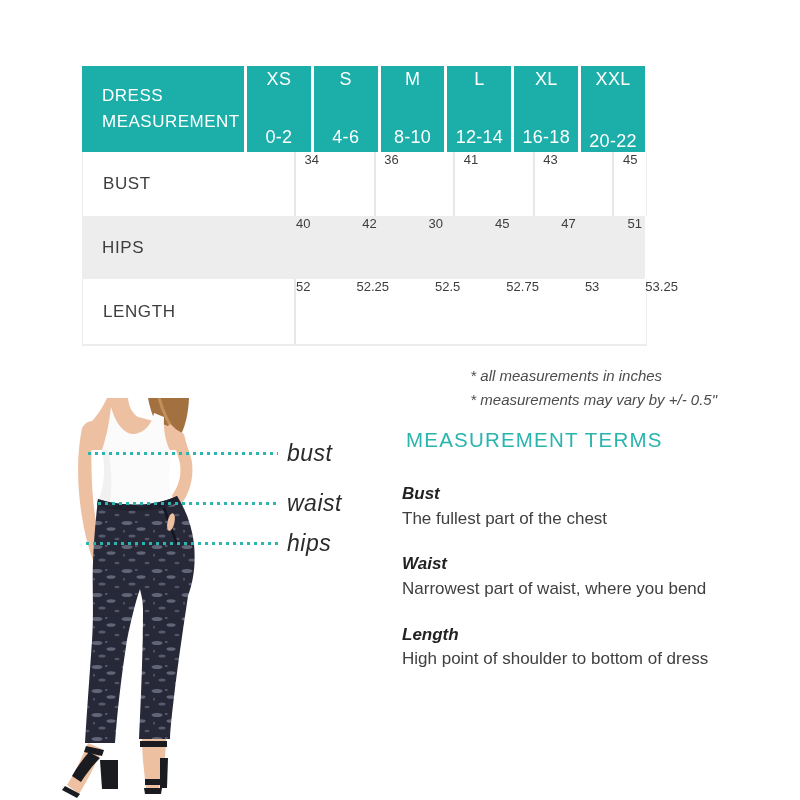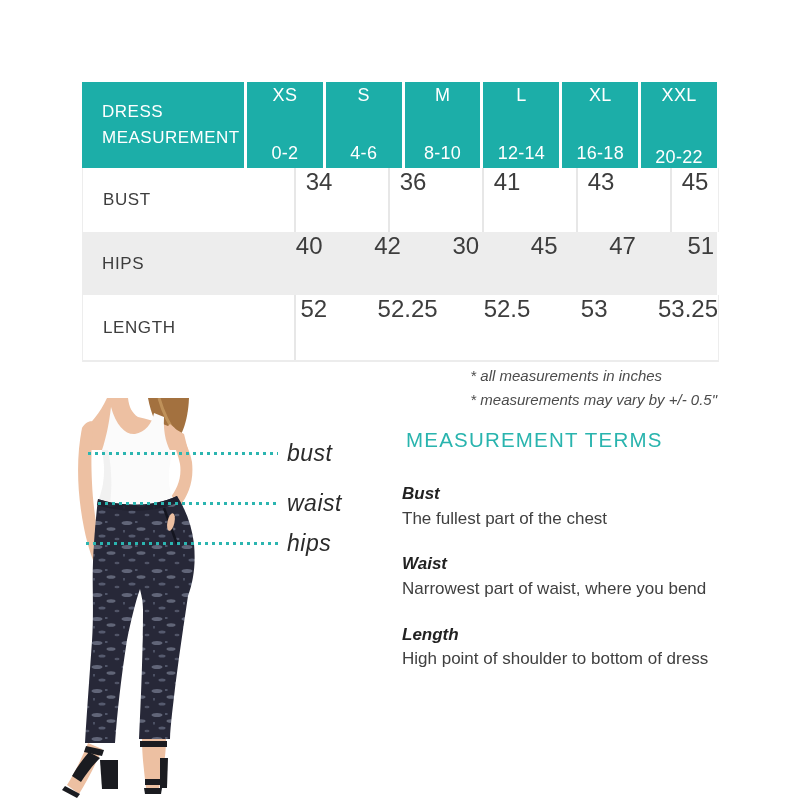--- a/index.html
+++ b/index.html
@@ -2,35 +2,35 @@
 <html><head>
 <meta charset="utf-8">
 <style>
   html,body { margin:0; padding:0; background:#ffffff; }
   .canvas {
     position:relative; width:800px; height:800px; background:#ffffff;
     font-family:"Liberation Sans", sans-serif; overflow:hidden;
   }
 
   
-  .size-table { position:absolute; left:82px; top:82px; width:635px; }
+  .size-table { position:absolute; left:82px; top:66px; width:563px; }
   .trow { display:flex; width:100%; }
   .cell { box-sizing:border-box; display:flex; flex-direction:column; justify-content:center; }
   .cell.c0 { flex:0 0 165px; padding-left:20px; align-items:flex-start; }
   .cell.cd { flex:1 1 0; align-items:center; text-align:center;justify-content:space-between; }
 
   .thead { height:86px; }
   .thead .cell { background:#1caea8; color:#ffffff; border-right:3px solid #ffffff; }
   .thead .cell:last-child { border-right:none;gap:34px; }
   .thead .hline { font-size:17px; line-height:1.55; letter-spacing:0.5px; }
   .thead .cd .hline { font-size:18px; letter-spacing:0.3px; }
 
   .tbody { color:#3d3d3d; }
   .tbody .cell.c0 { font-size:17px; letter-spacing:0.6px; }
-  .tbody .cell.cd { font-size:24px;margin-left:46px; }
+  .tbody .cell.cd { font-size:13px;margin-left:46px; }
 
   .r-bust { height:64px; border-left:1px solid #ededed; border-right:1px solid #ededed; }
   .r-bust .cell + .cell { border-left:2px solid #e7e7e7; }
   .r-hips { height:63px; background:#ededed; }
   .r-length { height:65px; border-left:1px solid #ededed; border-right:1px solid #ededed;
               border-bottom:2px solid #ececec; }
   .r-length .cell:nth-child(2) { border-left:2px solid #e7e7e7; }
 
   
   .footnotes { position:absolute; top:364px; right:83px; 
@@ -113,20 +113,21 @@
         <div class="cell cd">30</div>
         <div class="cell cd">45</div>
         <div class="cell cd">47</div>
         <div class="cell cd">51</div>
       </div>
       <div class="trow r-length">
         <div class="cell c0">LENGTH</div>
         <div class="cell cd">52</div>
         <div class="cell cd">52.25</div>
         <div class="cell cd">52.5</div>
+        <div class="cell cd">52.75</div>
         <div class="cell cd">53</div>
         <div class="cell cd">53.25</div>
       </div>
     </div>
   </div>
 
   <div class="footnotes">
     <div>* all measurements in inches</div>
     <div>* measurements may vary by +/- 0.5"</div>
   </div>

